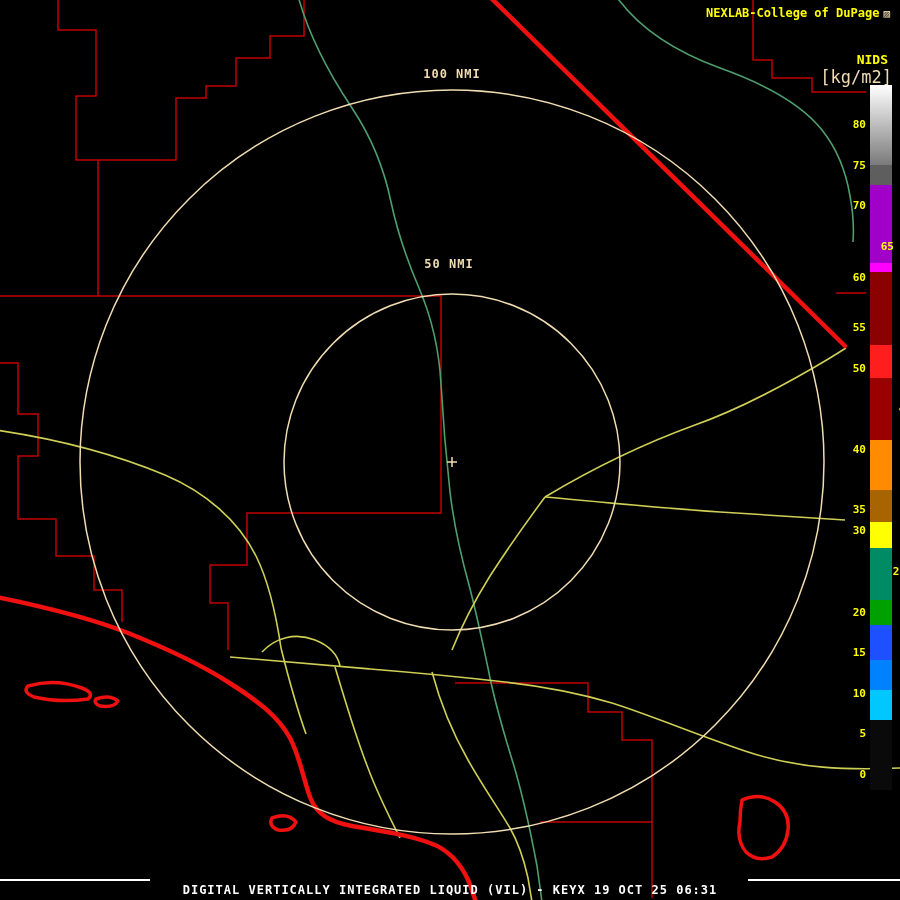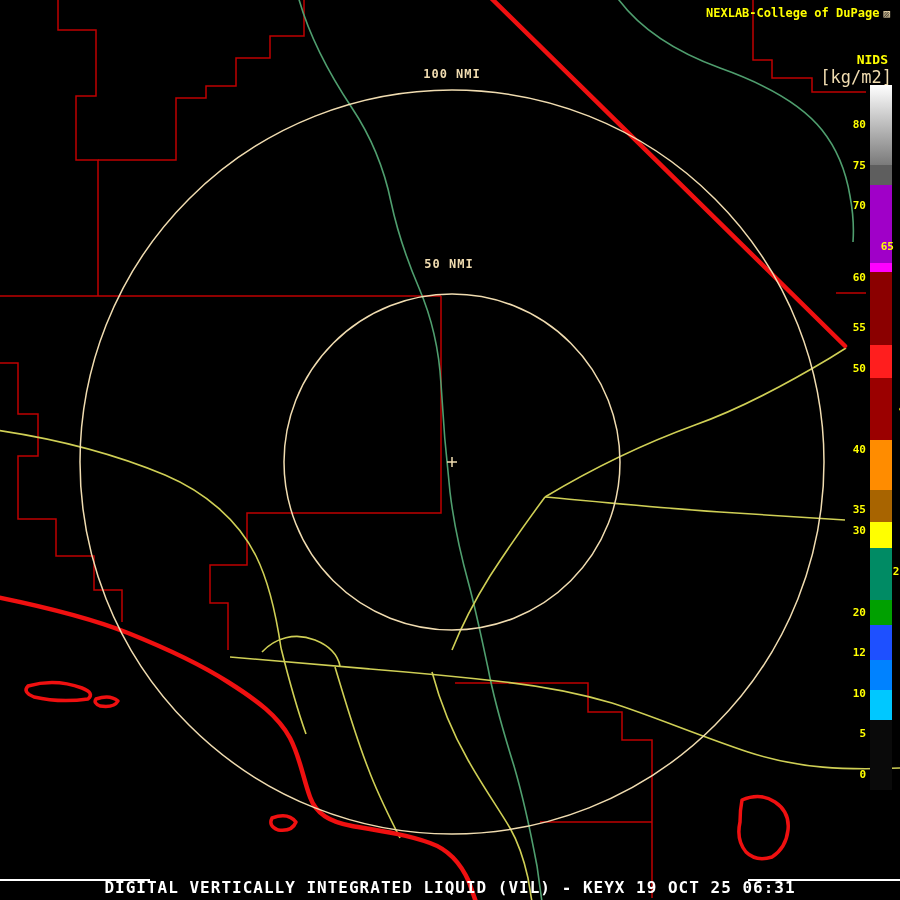--- a/index.html
+++ b/index.html
@@ -27,21 +27,21 @@
   .units{position:absolute;top:67px;right:8px;color:var(--wheat);font-size:17px;}
   .cbar{position:absolute;left:870px;top:85px;width:22px;height:705px;background:#000;}
   .cbar>div{width:100%;}
   .ticks{position:absolute;left:844px;top:0;width:22px;height:900px;}
   .cbar-tick{position:absolute;left:0;width:22px;text-align:right;color:var(--accent);
     font-size:11px;font-weight:bold;line-height:16px;}
   .frule{position:absolute;top:879px;height:2px;background:var(--fg);}
   .frule.left{left:0;width:150px;}
   .frule.right{left:748px;width:152px;}
   .ftext{position:absolute;bottom:3px;left:0;width:100%;text-align:center;
-    color:var(--fg);font-size:16px;font-weight:bold;letter-spacing:1px;white-space:nowrap;}
+    color:var(--fg);font-size:12px;font-weight:bold;letter-spacing:1px;white-space:nowrap;}
 </style>
 </head>
 <body>
 
 <div class="stage">
 
   <svg class="map" viewBox="0 0 900 900">
 
     <g>
       <path class="county" d="M 0 296 H 441"></path>
@@ -128,21 +128,21 @@
       <div class="cbar-tick" style="top: 238.875px; margin-left: 28px;">65</div>
       <div class="cbar-tick" style="top: 270px;">60</div>
       <div class="cbar-tick" style="top: 320.125px;">55</div>
       <div class="cbar-tick" style="top: 360.75px;">50</div>
       <div class="cbar-tick" style="top: 401.375px; margin-left: 46px;">45</div>
       <div class="cbar-tick" style="top: 442px;">40</div>
       <div class="cbar-tick" style="top: 482.625px; margin-top: 19px;">35</div>
       <div class="cbar-tick" style="top: 523.25px;">30</div>
       <div class="cbar-tick" style="top: 563.875px; margin-left: 40px;">25</div>
       <div class="cbar-tick" style="top: 604.5px;">20</div>
-      <div class="cbar-tick" style="top: 645.125px;">12</div>
+      <div class="cbar-tick" style="top: 645.125px;">15</div>
       <div class="cbar-tick" style="top: 685.75px;">10</div>
       <div class="cbar-tick" style="top: 726.375px;">5</div>
       <div class="cbar-tick" style="top: 767px;">0</div>
     </div>
 
   <div class="frule left"></div>
   <div class="frule right"></div>
   <div class="ftext">DIGITAL VERTICALLY INTEGRATED LIQUID (VIL) - KEYX 19 OCT 25 06:31</div>
 
 </div>

